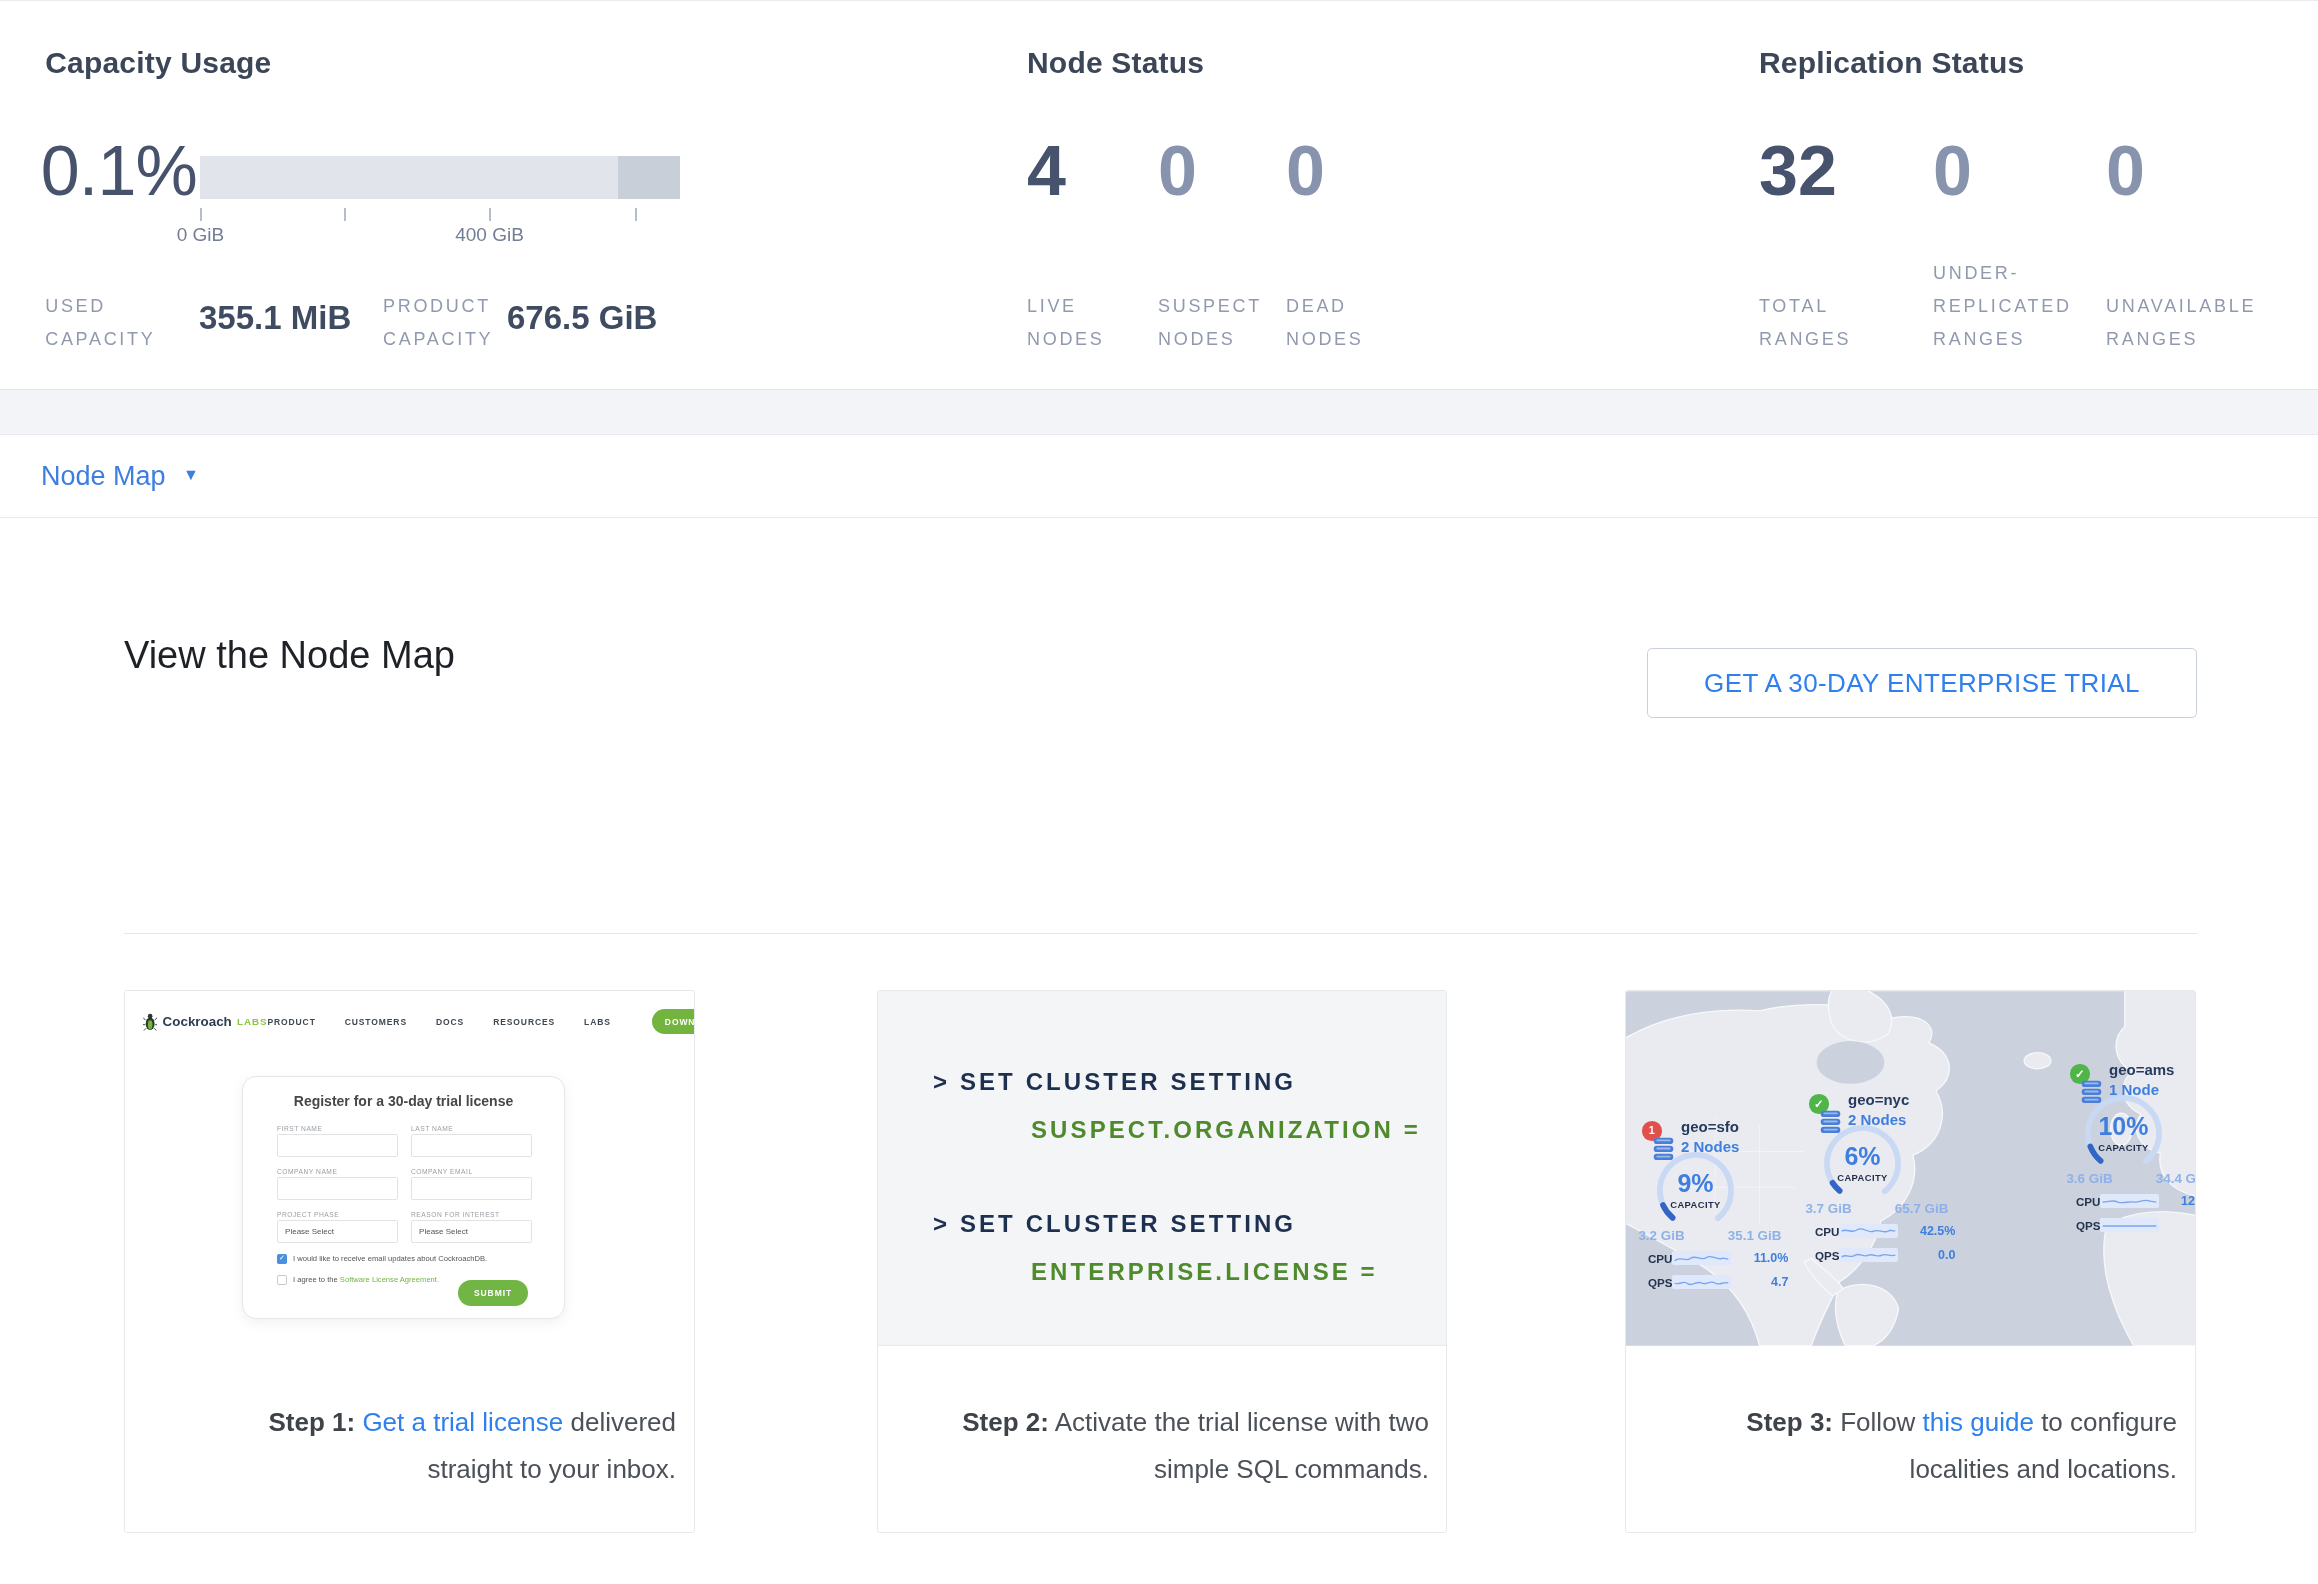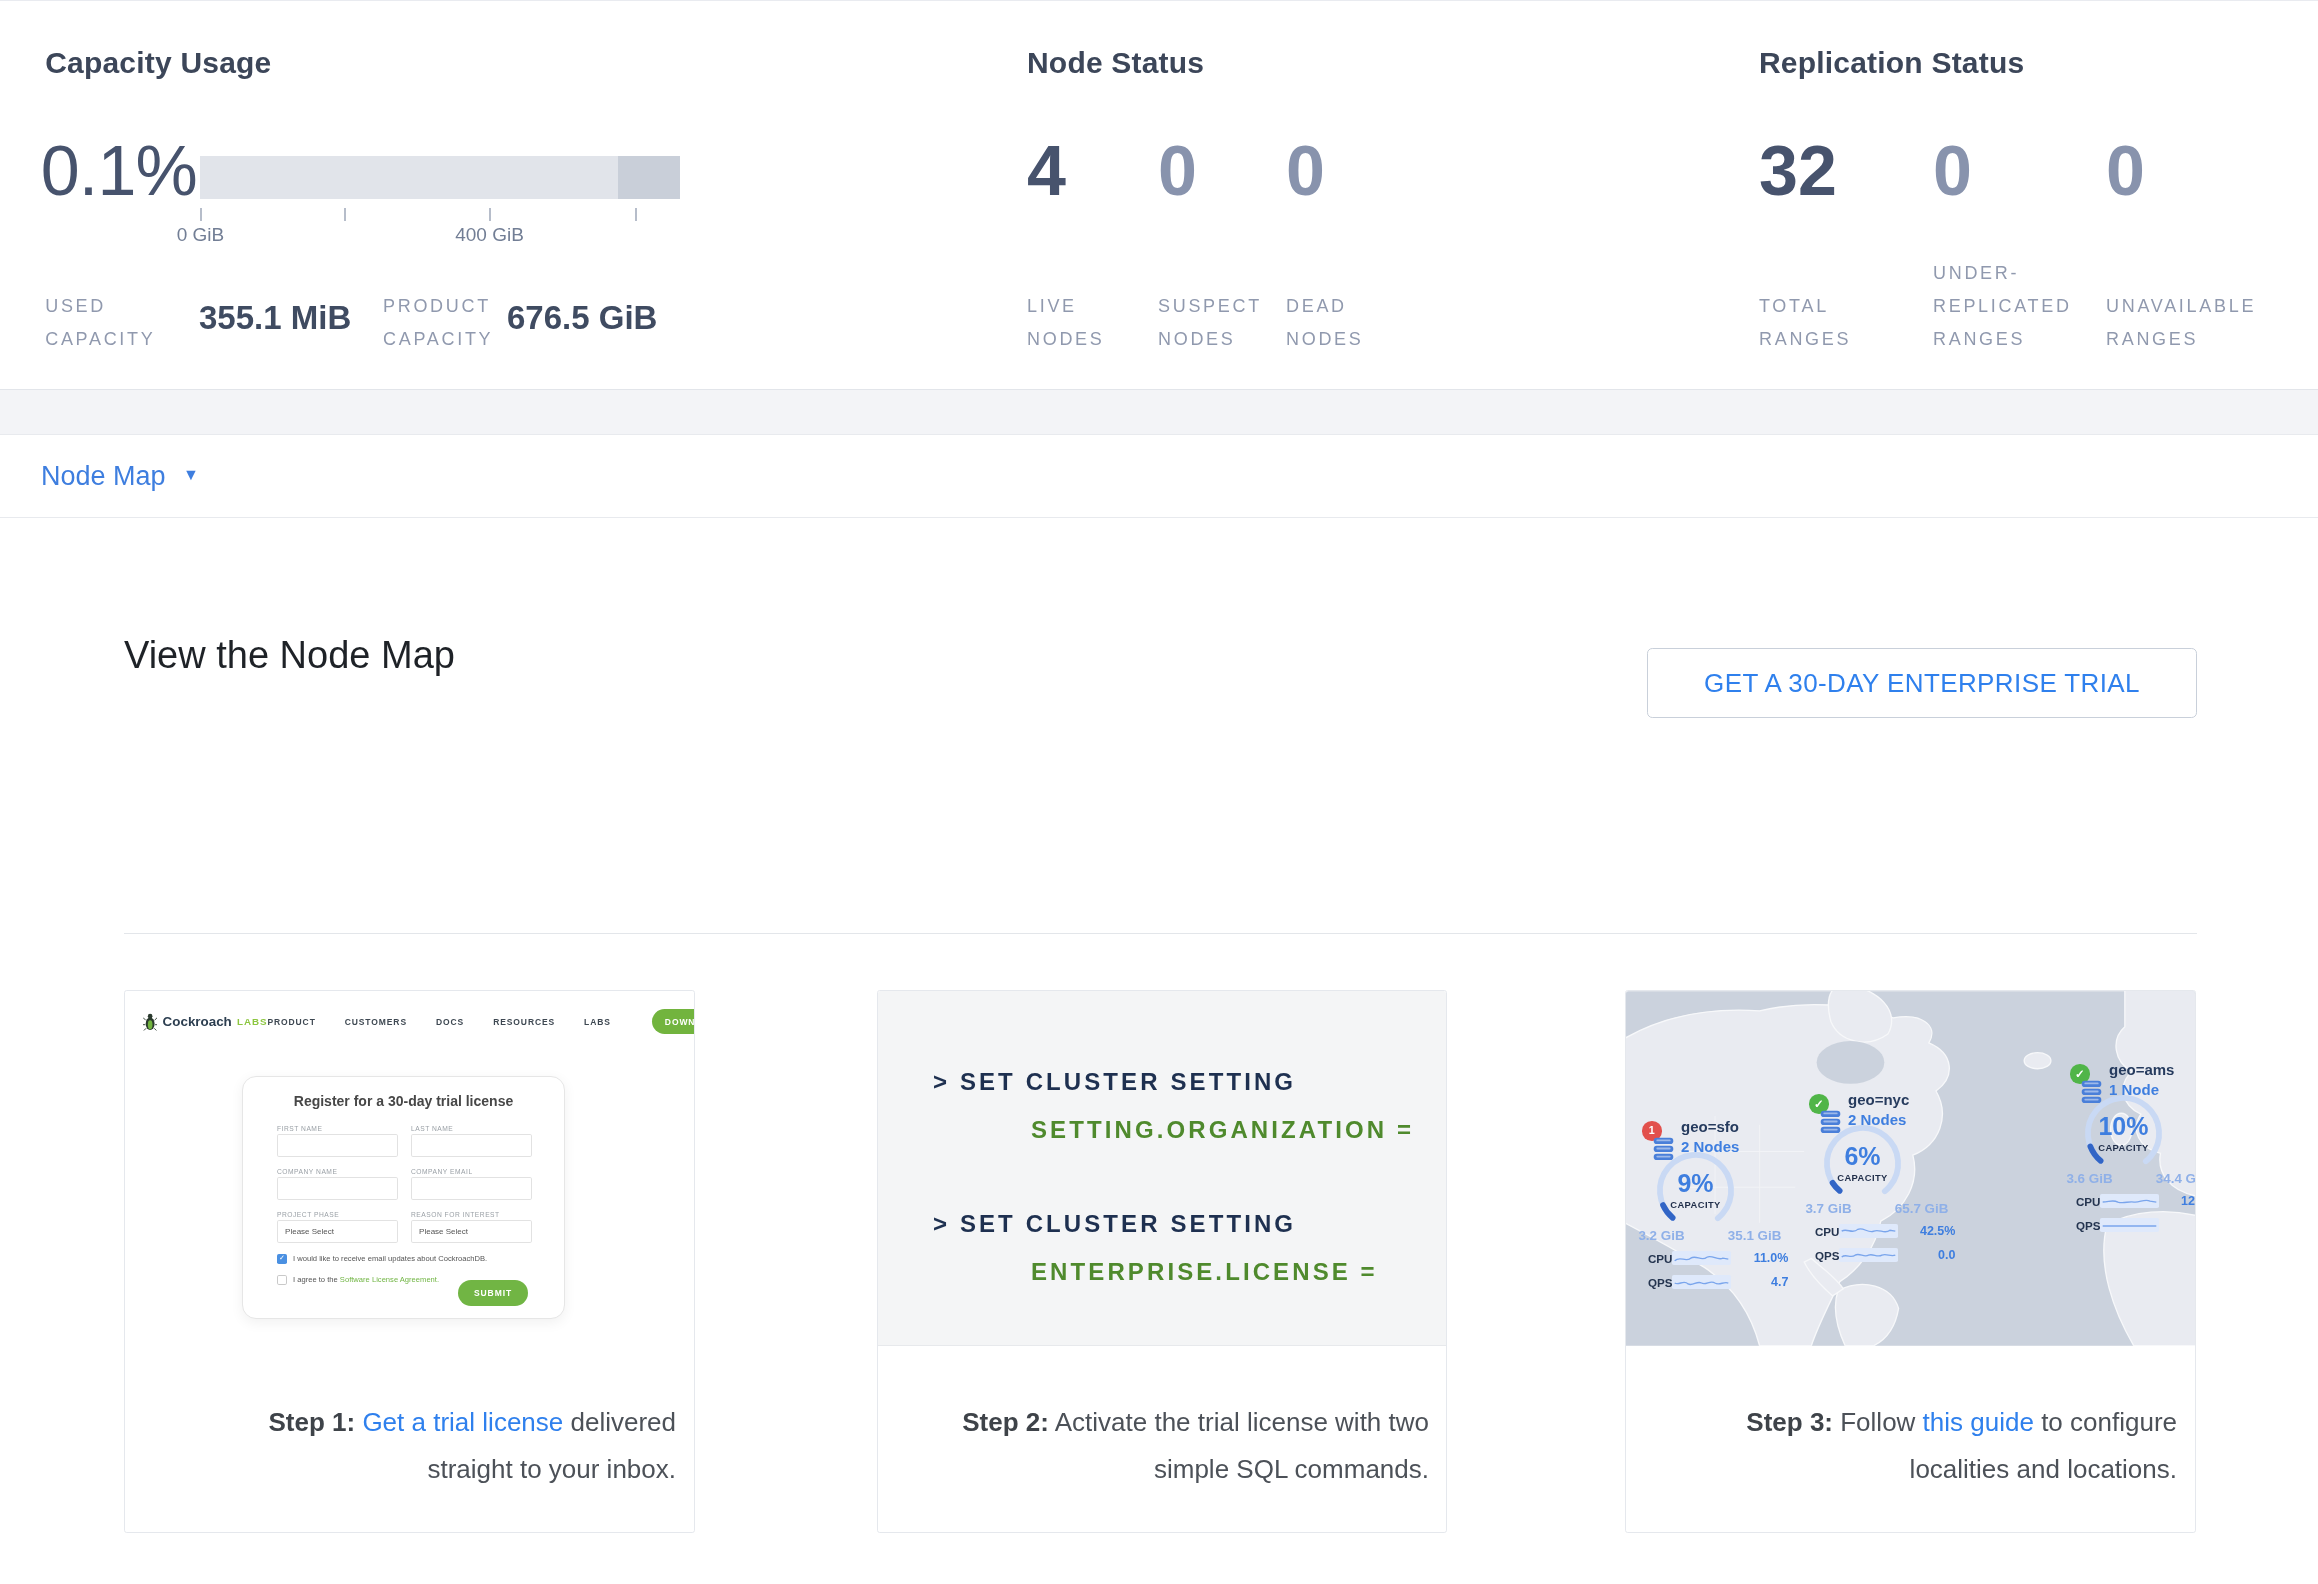--- a/index.html
+++ b/index.html
@@ -245,21 +245,21 @@
           <button class="submit-pill">SUBMIT</button>
         </div>
       </div>
 
       <p class="caption"><strong>Step 1:</strong><span> </span><a>Get a trial license</a><span> delivered straight to your inbox.</span></p>
     </div>
 
     <div class="card card2">
       <div class="code-area">
         <div class="code-line cl1">&gt; SET CLUSTER SETTING</div>
-        <div class="code-line green cl2">SETTING.ORGANIZATION =</div>
+        <div class="code-line green cl2">SUSPECT.ORGANIZATION =</div>
         <div class="code-line cl3">&gt; SET CLUSTER SETTING</div>
         <div class="code-line green cl4">ENTERPRISE.LICENSE =</div>
       </div>
       <p class="caption"><strong>Step 2:</strong><span> Activate the trial license with two simple SQL commands.</span></p>
     </div>
 
     <div class="card card3">
       <div class="map-area">
         <svg width="571" height="355" viewBox="0 0 641 398">
           <rect x="0" y="0" width="641" height="398" fill="#cbd2dd"></rect>

